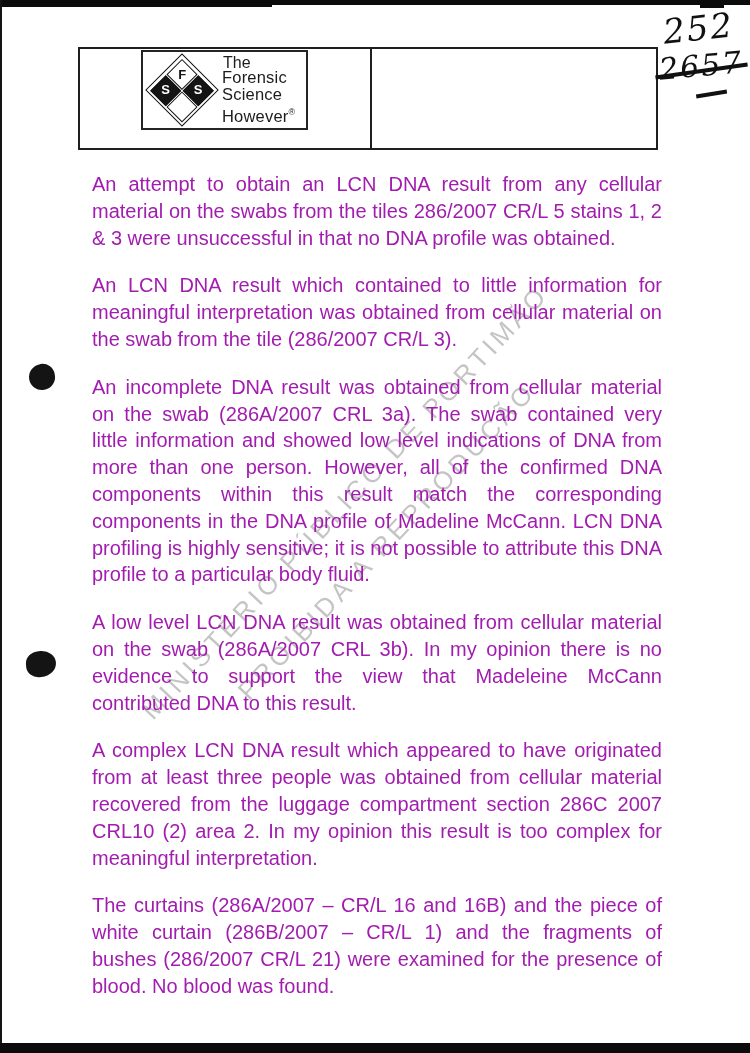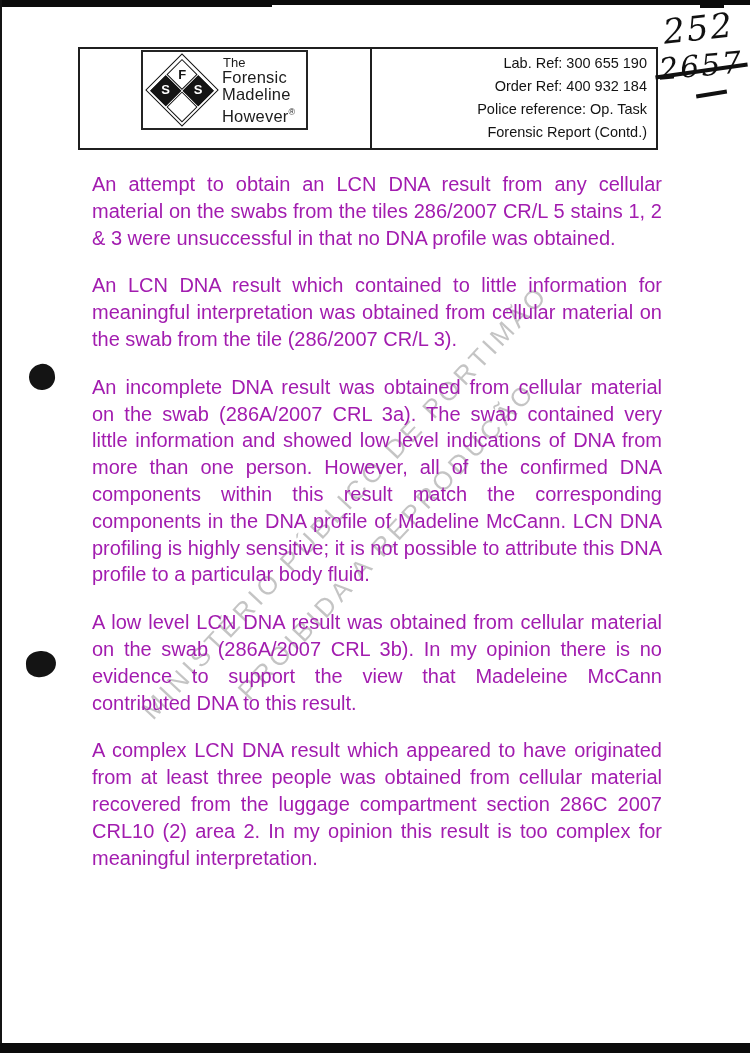--- a/index.html
+++ b/index.html
@@ -37,21 +37,21 @@
     position:absolute; left:50%; top:50%; width:52px; height:52px;
     transform:translate(-50%,-50%) rotate(45deg);
     border:1.5px solid #141414; background:#fff; box-sizing:border-box;
     display:grid; grid-template-columns:1fr 1fr; grid-template-rows:1fr 1fr; padding:2px;
   }
   .dcell { margin:0.5px; border:1.2px solid #141414; display:flex; align-items:center; justify-content:center; }
   .dcell.black { background:#141414; color:#fff; }
   .dcell.white { background:#fff; color:#141414; }
   .dcell span { transform:rotate(-45deg); font-size:13px; font-weight:bold; line-height:1; }
   .logo-text { padding-left:1px; line-height:17.5px; color:#1c1c1c; }
-  .logo-the { font-size:13px; line-height:13px; padding-left:1px; }
+  .logo-the { font-size:16px; line-height:13px; padding-left:1px; }
   .logo-line { font-size:16.5px; letter-spacing:0.2px; }
   .logo-line sup { font-size:9px; }
   .header-right {
     flex:1; display:flex; flex-direction:column; justify-content:space-between;
     padding:6px 9px 8px 0; text-align:right; font-size:14.5px; color:#131313;
   }
   .ref-line { white-space:nowrap; }
 
   
   .hw { position:absolute; color:#111; font-family:"DejaVu Serif", serif; font-style:italic; line-height:1; }
@@ -106,44 +106,39 @@
               </div>
             <div class="dcell black">
                 <span>S</span>
               </div>
             <div class="dcell white"></div>
           </div>
         </div>
         <div class="logo-text">
           <div class="logo-the">The</div>
           <div class="logo-line">Forensic</div>
-          <div class="logo-line">Madeline</div>
+          <div class="logo-line">Science</div>
           <div class="logo-line"><span>However</span><sup>®</sup></div>
         </div>
       </div>
-    </div>
-    <div class="header-right">
-      <div class="ref-line">Lab. Ref: 300 655 190</div>
-      <div class="ref-line">Order Ref: 400 932 184</div>
-      <div class="ref-line">Police reference: Op. Task</div>
-      <div class="ref-line">Forensic Report (Contd.)</div>
     </div>
   </div>
 
   <span class="hw hw-pagenum">252</span>
   <span class="hw hw-crossed">2657</span>
   <div class="hw-strike"></div>
   <div class="hw-dash"></div>
 
   <div class="watermark">
     <div class="wm-line">MINISTÉRIO PÚBLICO DE PORTIMÃO</div>
     <div class="wm-line">PROIBIDA A REPRODUÇÃO</div>
   </div>
 
   <div class="body-text">
     <p>An attempt to obtain an LCN DNA result from any cellular material on the swabs from the tiles 286/2007 CR/L 5 stains 1, 2 &amp; 3 were unsuccessful in that no DNA profile was obtained.</p>
     <p>An LCN DNA result which contained to little information for meaningful interpretation was obtained from cellular material on the swab from the tile (286/2007 CR/L 3).</p>
     <p>An incomplete DNA result was obtained from cellular material on the swab (286A/2007 CRL 3a). The swab contained very little information and showed low level indications of DNA from more than one person. However, all of the confirmed DNA components within this result match the corresponding components in the DNA profile of Madeline McCann. LCN DNA profiling is highly sensitive; it is not possible to attribute this DNA profile to a particular body fluid.</p>
     <p>A low level LCN DNA result was obtained from cellular material on the swab (286A/2007 CRL 3b). In my opinion there is no evidence to support the view that Madeleine McCann contributed DNA to this result.</p>
     <p>A complex LCN DNA result which appeared to have originated from at least three people was obtained from cellular material recovered from the luggage compartment section 286C 2007 CRL10 (2) area 2. In my opinion this result is too complex for meaningful interpretation.</p>
+    <p>The curtains (286A/2007 – CR/L 16 and 16B) and the piece of white curtain (286B/2007 – CR/L 1) and the fragments of bushes (286/2007 CR/L 21) were examined for the presence of blood. No blood was found.</p>
   </div>
 
 </div>
 
 </body></html>

